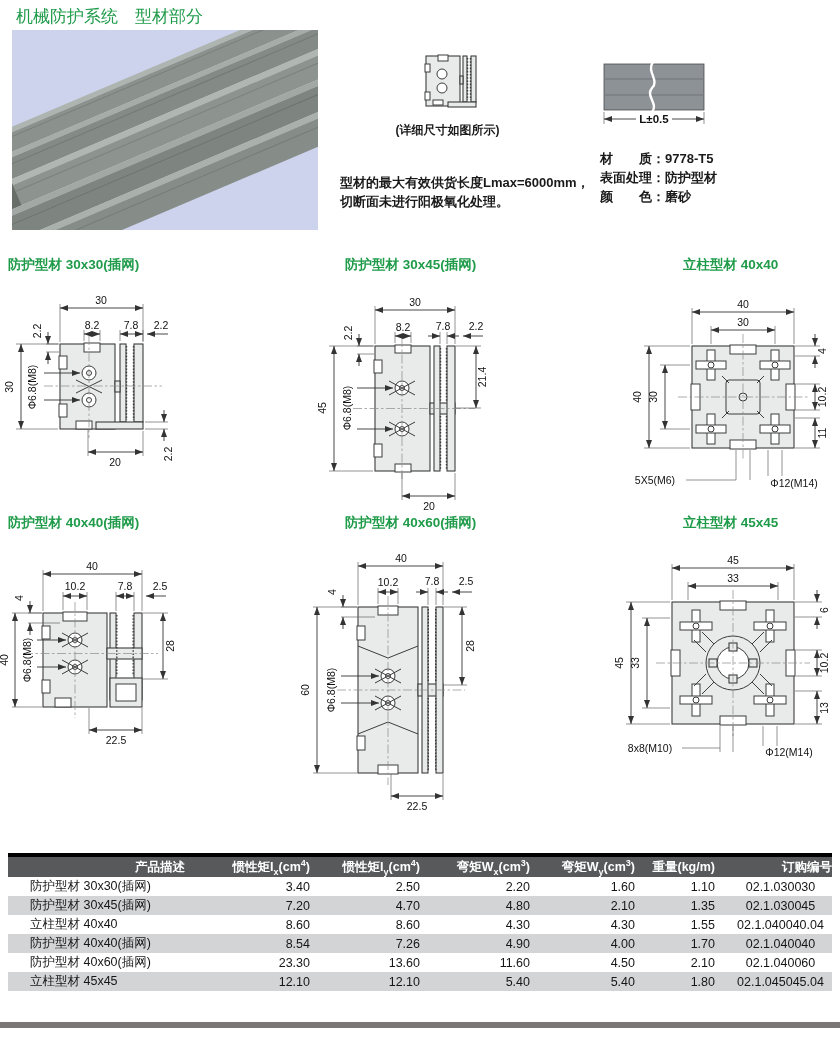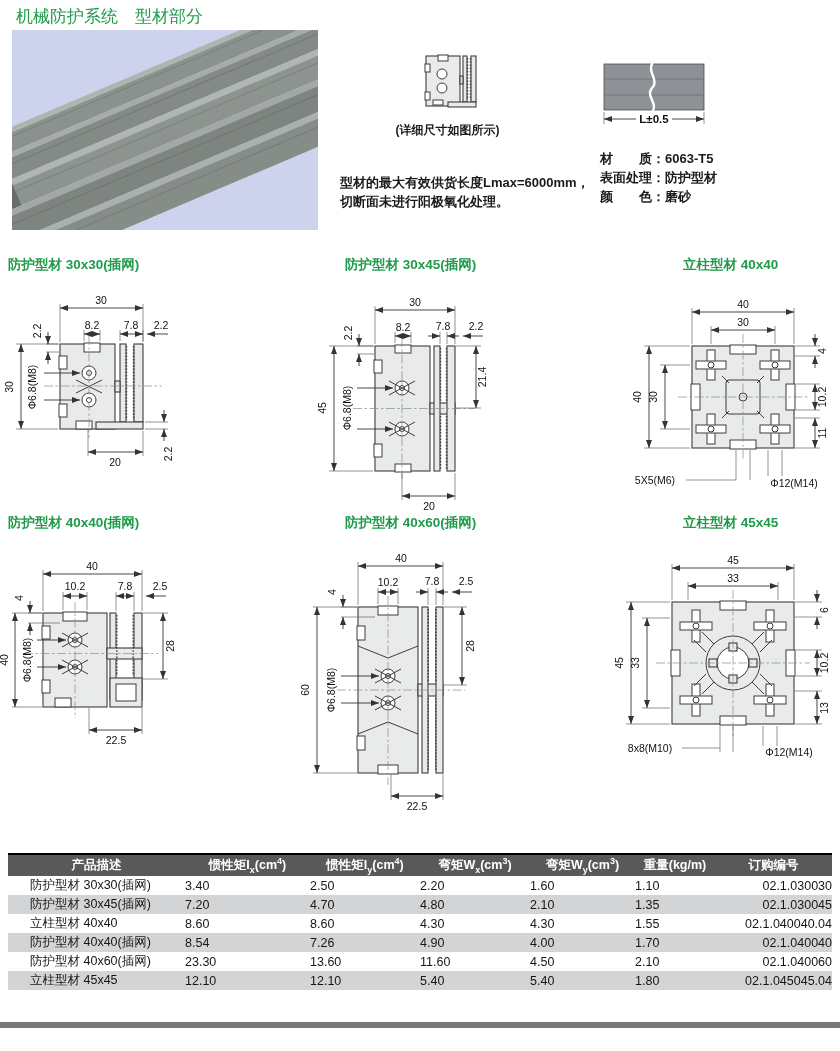--- a/index.html
+++ b/index.html
@@ -38,24 +38,24 @@
   svg .ext{stroke:#666;stroke-width:.7;fill:none}
   svg .dim{stroke:#333;stroke-width:.9;fill:none}
   svg .cl{stroke:#8a8a8a;stroke-width:.7;stroke-dasharray:9 2.5 2.5 2.5;fill:none}
   svg .ser{stroke:#3c3c3c;stroke-width:1.4;stroke-dasharray:1.6 1.6;fill:none}
   svg text.dm{font:10.5px "Liberation Sans","DejaVu Sans",sans-serif;fill:#111}
   svg text.lt{font:700 11.5px "Liberation Sans","DejaVu Sans",sans-serif;fill:#111}
   svg rect.bg{fill:var(--photo-bg)}
   
   .spec-table{left:8px;top:853px}
   table{border-collapse:collapse;table-layout:fixed;width:824px;font-size:12.5px}
-  th{background:var(--table-header-bg);color:#fff;font-weight:700;height:22px;border-top:2px solid #000000;text-align:center;font-size:12.5px}
-  td{height:19px;color:#161616;text-align:left;padding:0;font-size:12.5px}
+  th{background:var(--table-header-bg);color:#fff;font-weight:700;height:22px;border-top:4px solid #000000;text-align:right;font-size:12.5px}
+  td{height:19px;color:#161616;text-align:right;padding:0;font-size:12.5px}
   td:first-child{text-align:left;padding-left:22px}
-  td:last-child{text-align:right;padding-left:14px}
+  td:last-child{text-align:center;padding-left:14px}
   tr.alt td{background:var(--table-alt-row)}
   th sub,th sup{font-size:9px}
   .footer-bar{left:0;top:1022px;width:840px;height:6px;background:var(--footer-bar)}
 </style>
 </head>
 <body>
 
 <div class="page">
 
   <h1 class="abs title">机械防护系统　型材部分</h1>
@@ -132,21 +132,21 @@
     <line x1="8" y1="37" x2="108" y2="37" stroke="#70757a" stroke-width="1"></line>
     <path d="M57,4 C50,14 64,22 56,30 C49,38 63,46 56,54" stroke="#fff" stroke-width="2.4" fill="none"></path>
     <line class="ext" x1="8" y1="54" x2="8" y2="66"></line>
     <line class="ext" x1="108" y1="54" x2="108" y2="66"></line>
     <line class="dim" x1="8" y1="61" x2="40" y2="61" marker-start="url(#aS7)"></line>
     <line class="dim" x1="76" y1="61" x2="108" y2="61" marker-end="url(#aE7)"></line>
     <text class="lt" x="58" y="65" text-anchor="middle">L±0.5</text>
   </svg>
 
   <div class="abs specs">
-    <div class="row"><span>材　　质：</span><span>6063-T5</span></div>
+    <div class="row"><span>材　　质：</span><span>9778-T5</span></div>
     <div class="row"><span>表面处理：</span><span>防护型材</span></div>
     <div class="row"><span>颜　　色：</span><span>磨砂</span></div>
   </div>
 
   <h2 class="dh dh0">防护型材 30x30(插网)</h2>
   <h2 class="dh dh1">防护型材 30x45(插网)</h2>
   <h2 class="dh dh2">立柱型材 40x40</h2>
   <h2 class="dh dh3">防护型材 40x40(插网)</h2>
   <h2 class="dh dh4">防护型材 40x60(插网)</h2>
   <h2 class="dh dh5">立柱型材 45x45</h2>

